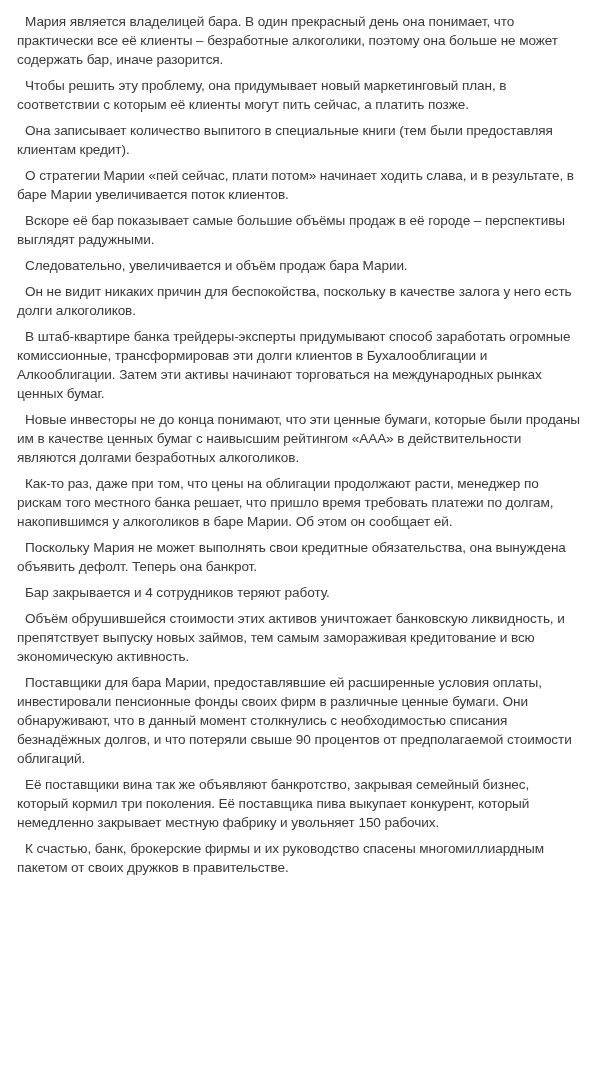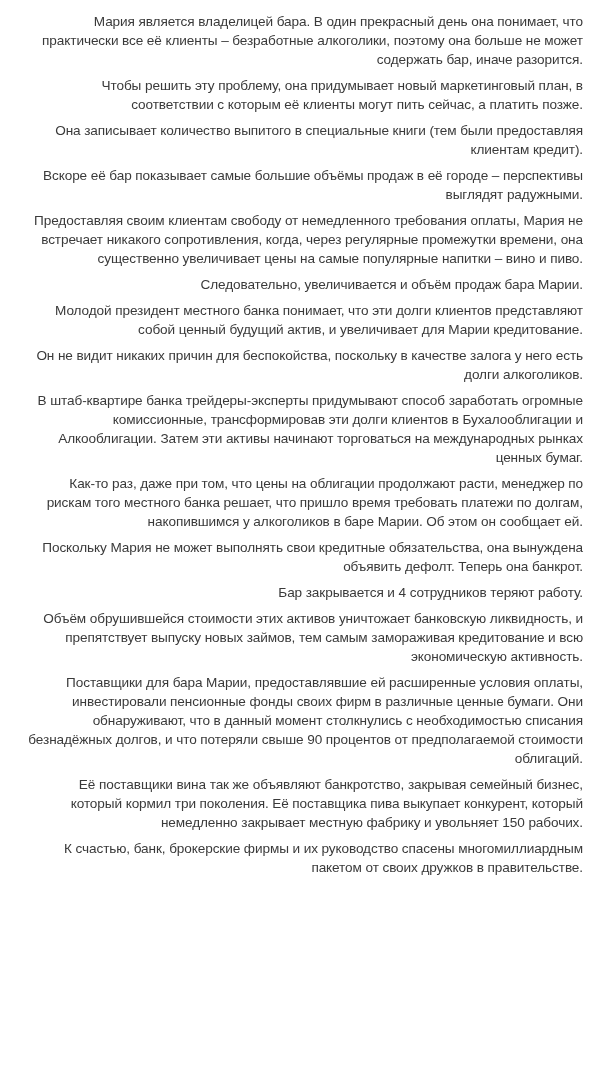--- a/index.html
+++ b/index.html
@@ -19,40 +19,40 @@
     padding: 12px 17px 10px 17px;
   }
   .para {
     margin: 7px 0 0 0;
     padding: 0;
     font-size: 13.6px;
     line-height: 19px;
     letter-spacing: -0.1px;
     color: var(--text-color, #3a3a3a);
     text-indent: 8px;
-    text-align: right;
+    text-align: left;
   }
   .para:first-child {
     margin-top: 0;
   }
 </style>
 </head>
 <body style="background: rgb(255, 255, 255);">
 
 <div class="article">
 
 <p class="para">Мария является владелицей бара. В один прекрасный день она понимает, что практически все её клиенты – безработные алкоголики, поэтому она больше не может содержать бар, иначе разорится.</p>
     <p class="para">Чтобы решить эту проблему, она придумывает новый маркетинговый план, в соответствии с которым её клиенты могут пить сейчас, а платить позже.</p>
     <p class="para">Она записывает количество выпитого в специальные книги (тем были предоставляя клиентам кредит).</p>
+    <p class="para">О стратегии Марии «пей сейчас, плати потом» начинает ходить слава, и в результате, в баре Марии увеличивается поток клиентов.</p>
     <p class="para">Вскоре её бар показывает самые большие объёмы продаж в её городе – перспективы выглядят радужными.</p>
-    <p class="para">Предоставляя своим клиентам свободу от немедленного требования оплаты, Мария не встречает никакого сопротивления, когда, через регулярные промежутки времени, она существенно увеличивает цены на самые популярные напитки – вино и пиво.</p>
     <p class="para">Следовательно, увеличивается и объём продаж бара Марии.</p>
-    <p class="para">Молодой президент местного банка понимает, что эти долги клиентов представляют собой ценный будущий актив, и увеличивает для Марии кредитование.</p>
     <p class="para">Он не видит никаких причин для беспокойства, поскольку в качестве залога у него есть долги алкоголиков.</p>
     <p class="para">В штаб-квартире банка трейдеры-эксперты придумывают способ заработать огромные комиссионные, трансформировав эти долги клиентов в Бухалооблигации и Алкооблигации. Затем эти активы начинают торговаться на международных рынках ценных бумаг.</p>
+    <p class="para">Новые инвесторы не до конца понимают, что эти ценные бумаги, которые были проданы им в качестве ценных бумаг с наивысшим рейтингом «ААА» в действительности являются долгами безработных алкоголиков.</p>
     <p class="para">Как-то раз, даже при том, что цены на облигации продолжают расти, менеджер по рискам того местного банка решает, что пришло время требовать платежи по долгам, накопившимся у алкоголиков в баре Марии. Об этом он сообщает ей.</p>
     <p class="para">Поскольку Мария не может выполнять свои кредитные обязательства, она вынуждена объявить дефолт. Теперь она банкрот.</p>
     <p class="para">Бар закрывается и 4 сотрудников теряют работу.</p>
     <p class="para">Объём обрушившейся стоимости этих активов уничтожает банковскую ликвидность, и препятствует выпуску новых займов, тем самым замораживая кредитование и всю экономическую активность.</p>
     <p class="para">Поставщики для бара Марии, предоставлявшие ей расширенные условия оплаты, инвестировали пенсионные фонды своих фирм в различные ценные бумаги. Они обнаруживают, что в данный момент столкнулись с необходимостью списания безнадёжных долгов, и что потеряли свыше 90 процентов от предполагаемой стоимости облигаций.</p>
     <p class="para">Её поставщики вина так же объявляют банкротство, закрывая семейный бизнес, который кормил три поколения. Её поставщика пива выкупает конкурент, который немедленно закрывает местную фабрику и увольняет 150 рабочих.</p>
     <p class="para">К счастью, банк, брокерские фирмы и их руководство спасены многомиллиардным пакетом от своих дружков в правительстве.</p>
   </div>
 
 </body></html>

